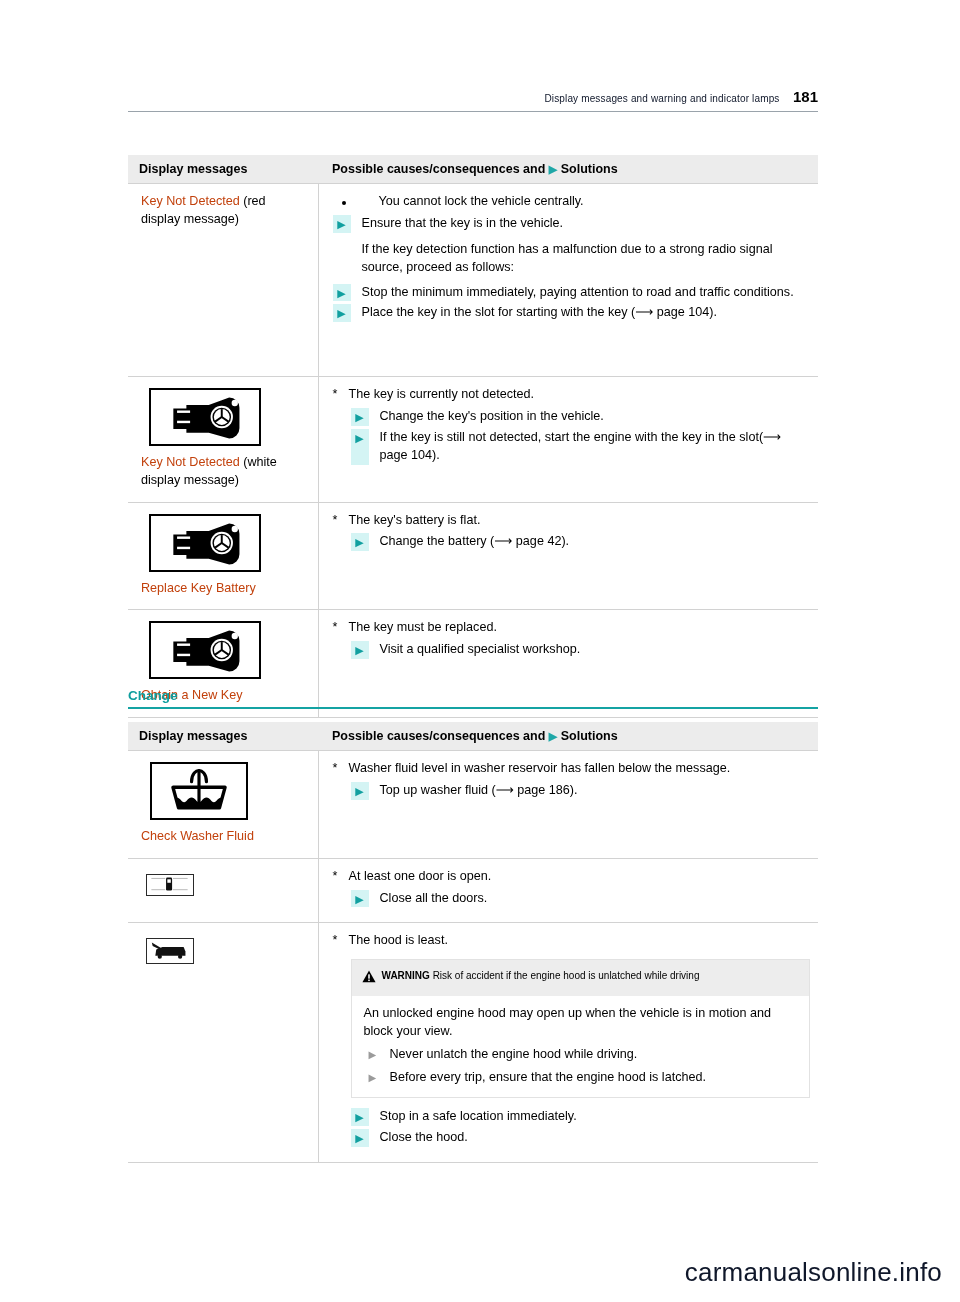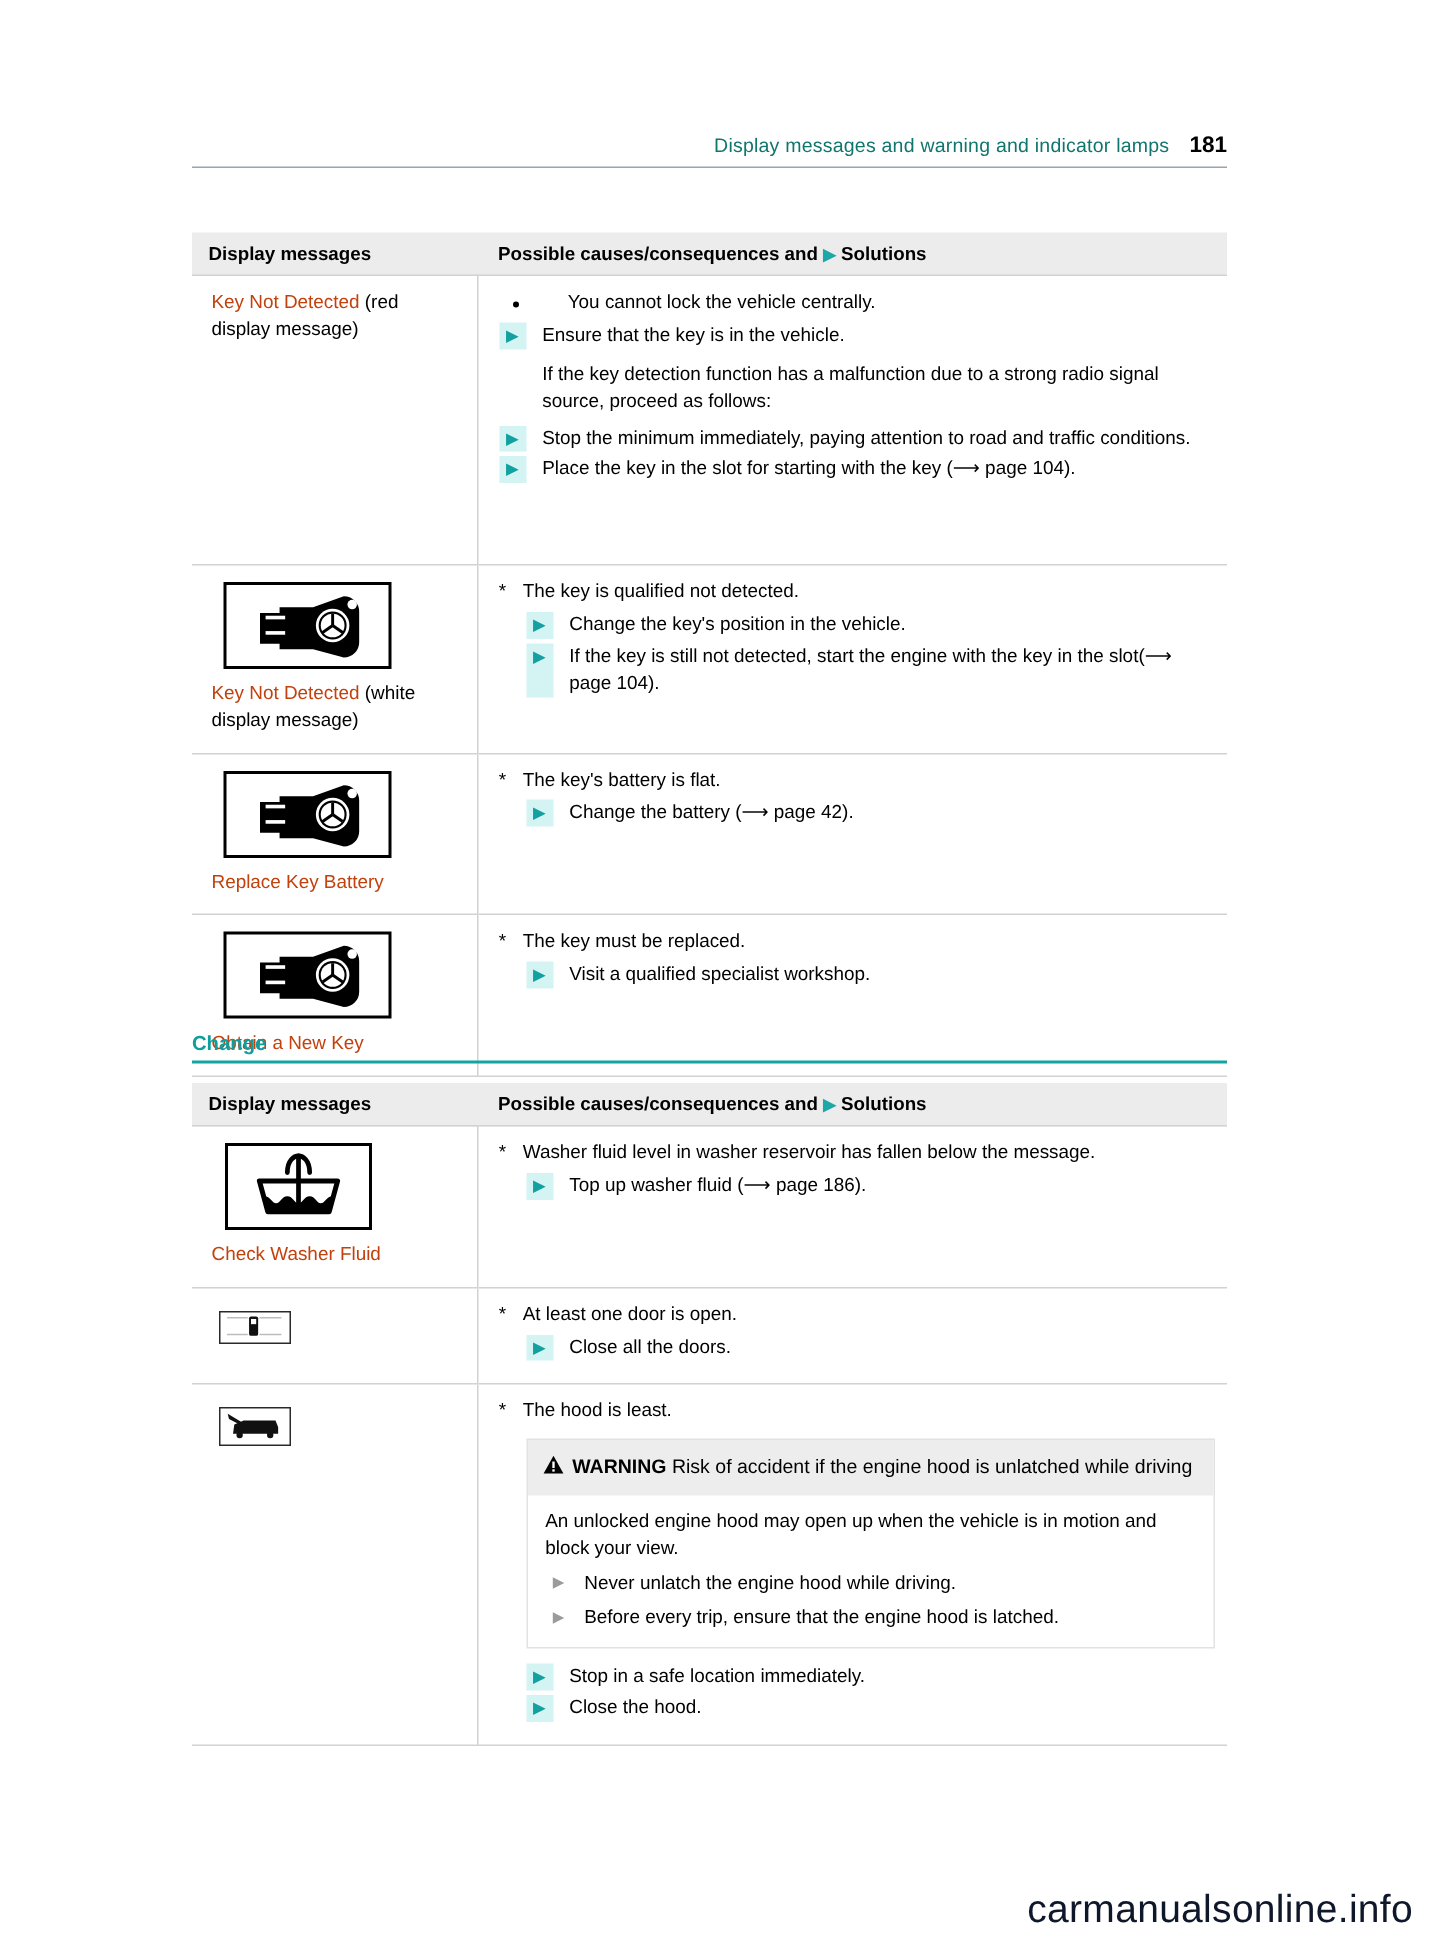--- a/index.html
+++ b/index.html
@@ -16,23 +16,23 @@
 
   
   .page-header {
     position: absolute;
     left: 128px; top: 88px; width: 690px;
     text-align: right;
     padding-bottom: 5px;
     border-bottom: 1.5px solid #9aa3ab;
   }
   .page-header .ph-title {
-    font-size: 13px;
+    font-size: 10px;
     letter-spacing: .15px;
-    color: #0f766e;
+    color: #0f172a;
   }
   .page-header .ph-num {
     font-size: 15px;
     font-weight: bold;
     margin-left: 9px;
   }
 
   
   .tbl {
     position: absolute;
@@ -167,21 +167,21 @@
   .warn-box {
     border: 1px solid #e2e2e2;
     margin: 9px 0 10px 18px;
     background: #fff;
   }
   .warn-head {
     background: #ededed;
     padding: 9px 12px 9px 10px;
     display: flex;
     align-items: flex-start;
-    font-size: 13px;
+    font-size: 10px;
     line-height: 1.4;
   }
   .warn-tri {
     flex: 0 0 auto;
     width: 20px;
     padding-top: 1px;
   }
   .warn-head b { font-weight: bold; }
   .warn-body {
     padding: 9px 12px 10px 12px;
@@ -281,21 +281,21 @@
           </svg>
         </div>
         <div class="icon-caption">
           <span class="msg-name">Key Not Detected</span>
           <span class="msg-paren">(white display message)</span>
         </div>
       </td>
       <td class="col2">
         <div class="item-star">
           <div class="star-col">*</div>
-          <div class="star-body">The key is qualified not detected.</div>
+          <div class="star-body">The key is currently not detected.</div>
         </div>
         <div class="indent-block">
           <div class="item-arrow">
             <div class="arrow-col">▶</div>
             <div class="arrow-body">Change the key's position in the vehicle.</div>
           </div>
           <div class="item-arrow">
             <div class="arrow-col">▶</div>
             <div class="arrow-body">If the key is still not detected, start the engine with the key in the slot(⟶ page 104).</div>
           </div>

